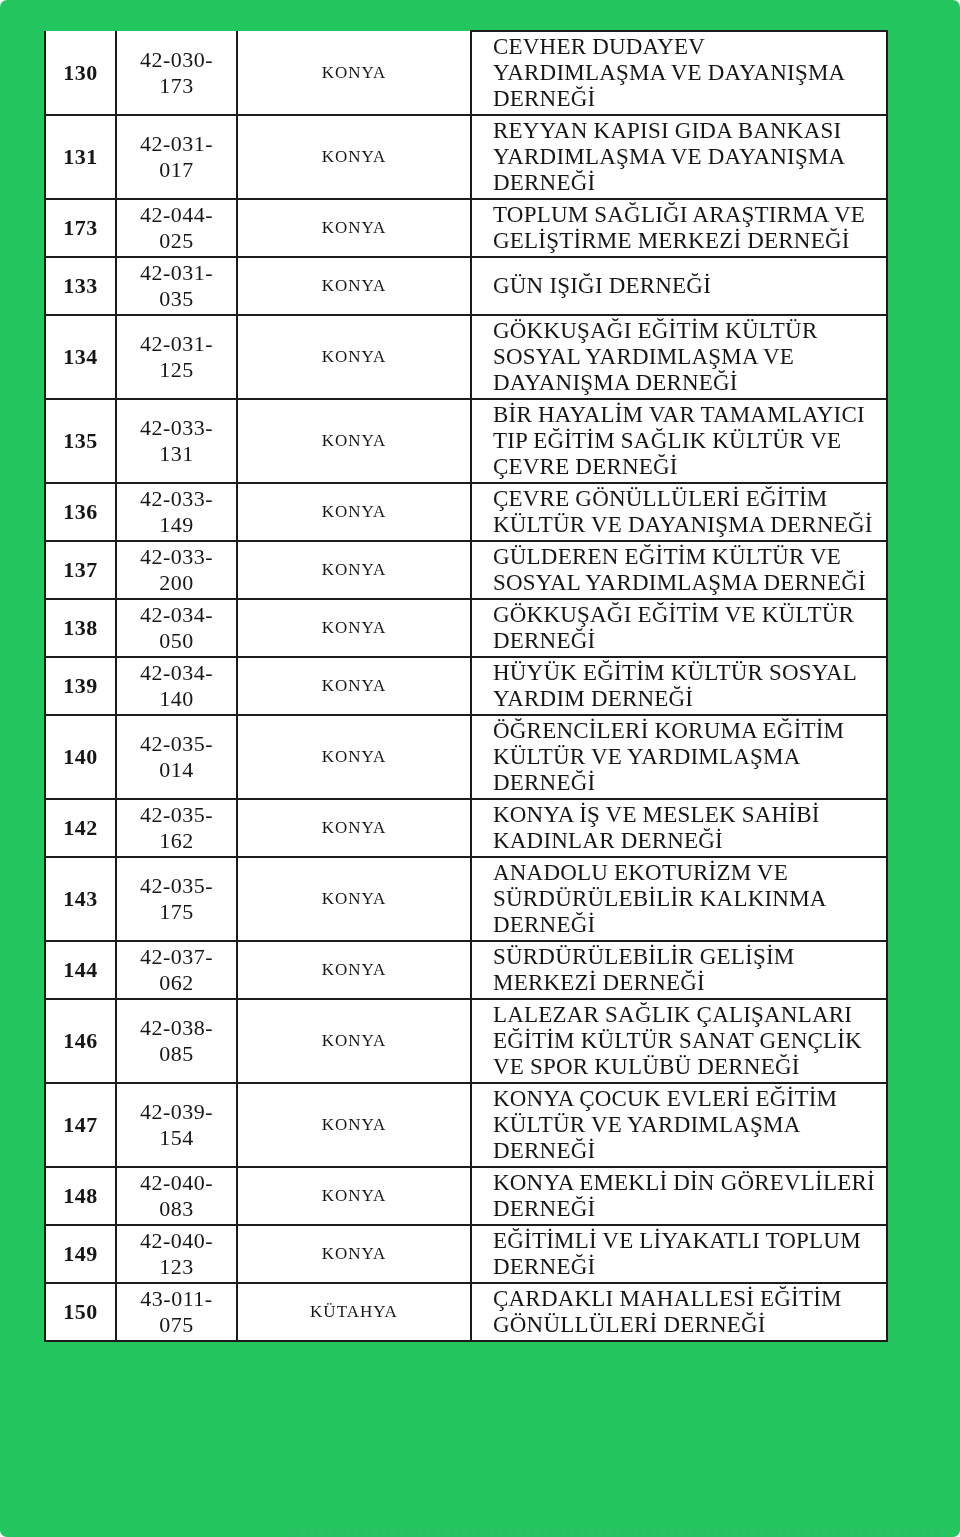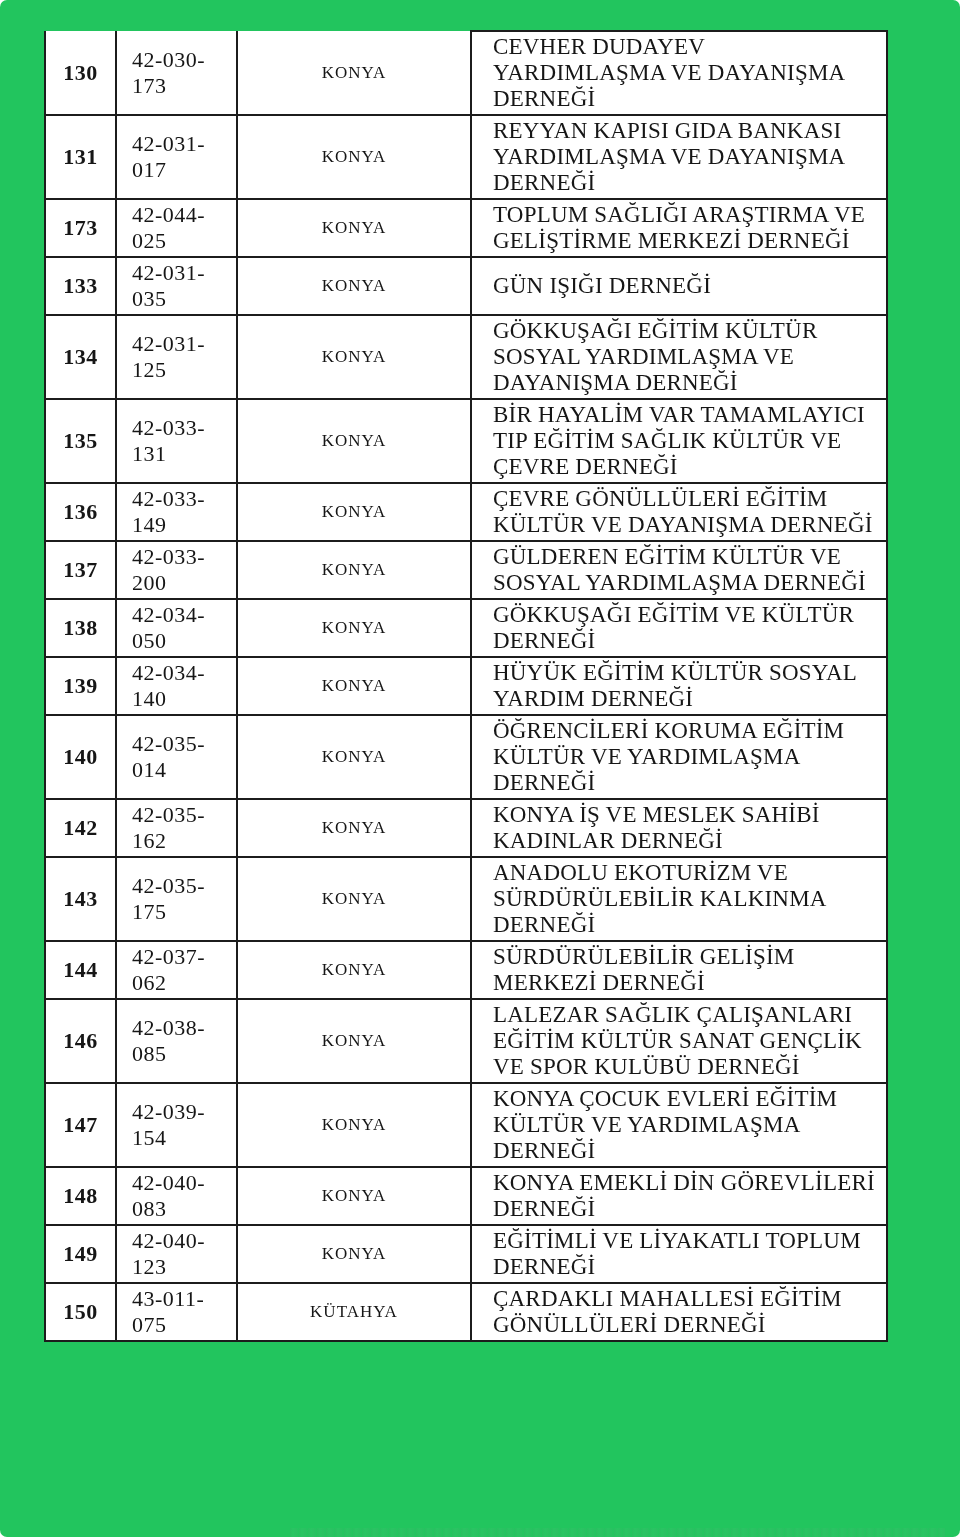--- a/index.html
+++ b/index.html
@@ -51,21 +51,21 @@
   tr:first-child td.name-cell { border-top: 2px solid #1c1c1c; }
 
   td.no-cell {
     text-align: center;
     font-weight: bold;
     font-size: 22px;
     letter-spacing: 0.5px;
   }
 
   td.code-cell {
-    text-align: left;
+    text-align: center;
     font-size: 22px;
     line-height: 26px;
     padding-left: 15px;
     padding-right: 15px;
     letter-spacing: 0.5px;
     word-break: normal;
   }
 
   td.city-cell {
     text-align: center;

